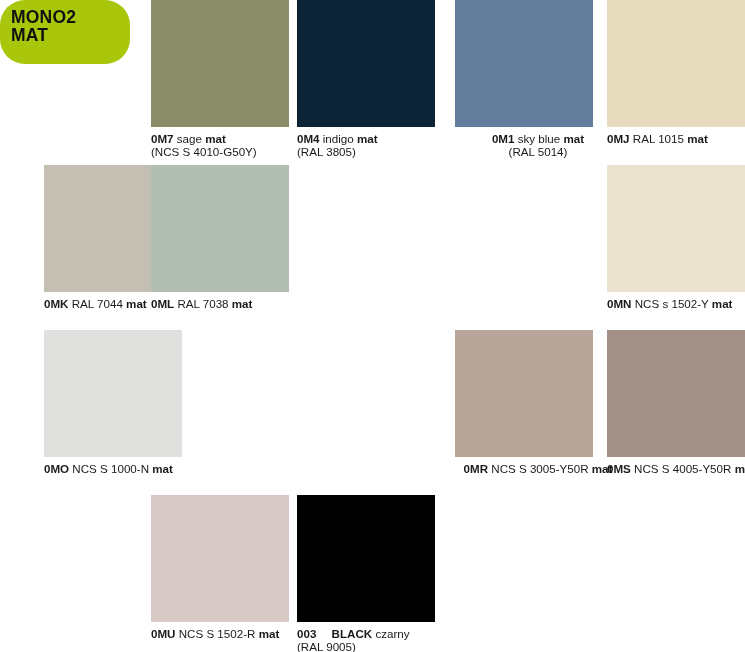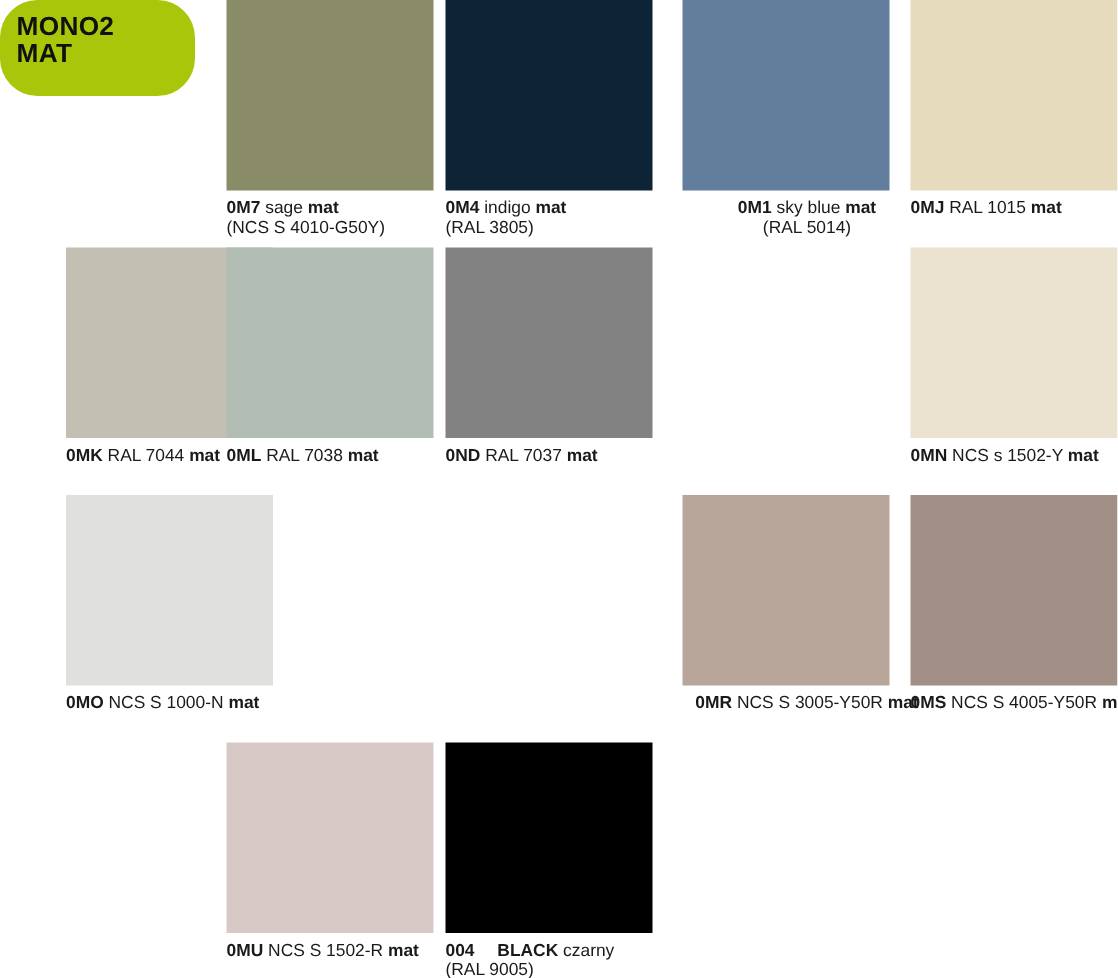--- a/index.html
+++ b/index.html
@@ -130,24 +130,20 @@
         <div class="caption"><span class="code">0MJ</span> <span class="name">RAL 1015</span> <span class="finish">mat</span></div>
       </div>
       <div class="cell col-0 row-1">
         <div class="swatch" title="#c3bfb2" style="background: rgb(195, 191, 178);"></div>
         <div class="caption"><span class="code">0MK</span> <span class="name">RAL 7044</span> <span class="finish">mat</span></div>
       </div>
       <div class="cell col-1 row-1">
         <div class="swatch" title="#b2bdb4" style="background: rgb(178, 189, 180);"></div>
         <div class="caption"><span class="code">0ML</span> <span class="name">RAL 7038</span> <span class="finish">mat</span></div>
       </div>
-      <div class="cell col-2 row-1">
-        <div class="swatch" title="#828282" style="background: rgb(130, 130, 130);"></div>
-        <div class="caption"><span class="code">0ND</span> <span class="name">RAL 7037</span> <span class="finish">mat</span></div>
-      </div>
       <div class="cell col-4 row-1">
         <div class="swatch" title="#ece2d0" style="background: rgb(236, 226, 208);"></div>
         <div class="caption"><span class="code">0MN</span> <span class="name">NCS s 1502-Y</span> <span class="finish">mat</span></div>
       </div>
       <div class="cell col-0 row-2">
         <div class="swatch" title="#e0e0de" style="background: rgb(224, 224, 222);"></div>
         <div class="caption"><span class="code">0MO</span> <span class="name">NCS S 1000-N</span> <span class="finish">mat</span></div>
       </div>
       <div class="cell col-3 row-2">
         <div class="swatch" title="#b9a69b" style="background: rgb(185, 166, 155);"></div>
@@ -156,17 +152,17 @@
       <div class="cell col-4 row-2">
         <div class="swatch" title="#a28f85" style="background: rgb(162, 143, 133);"></div>
         <div class="caption"><span class="code">0MS</span> <span class="name">NCS S 4005-Y50R</span> <span class="finish">mat</span></div>
       </div>
       <div class="cell col-1 row-3">
         <div class="swatch" title="#d9c9c6" style="background: rgb(217, 201, 198);"></div>
         <div class="caption"><span class="code">0MU</span> <span class="name">NCS S 1502-R</span> <span class="finish">mat</span></div>
       </div>
       <div class="cell col-2 row-3">
         <div class="swatch" title="#000000" style="background: rgb(0, 0, 0);"></div>
-        <div class="caption"><span class="code">004</span> <span class="name-bold">BLACK</span> <span class="name">czarny</span><span class="sub">(RAL 9005)</span></div>
+        <div class="caption"><span class="code">003</span> <span class="name-bold">BLACK</span> <span class="name">czarny</span><span class="sub">(RAL 9005)</span></div>
       </div>
     </div>
 
 </div>
 
 </body></html>

